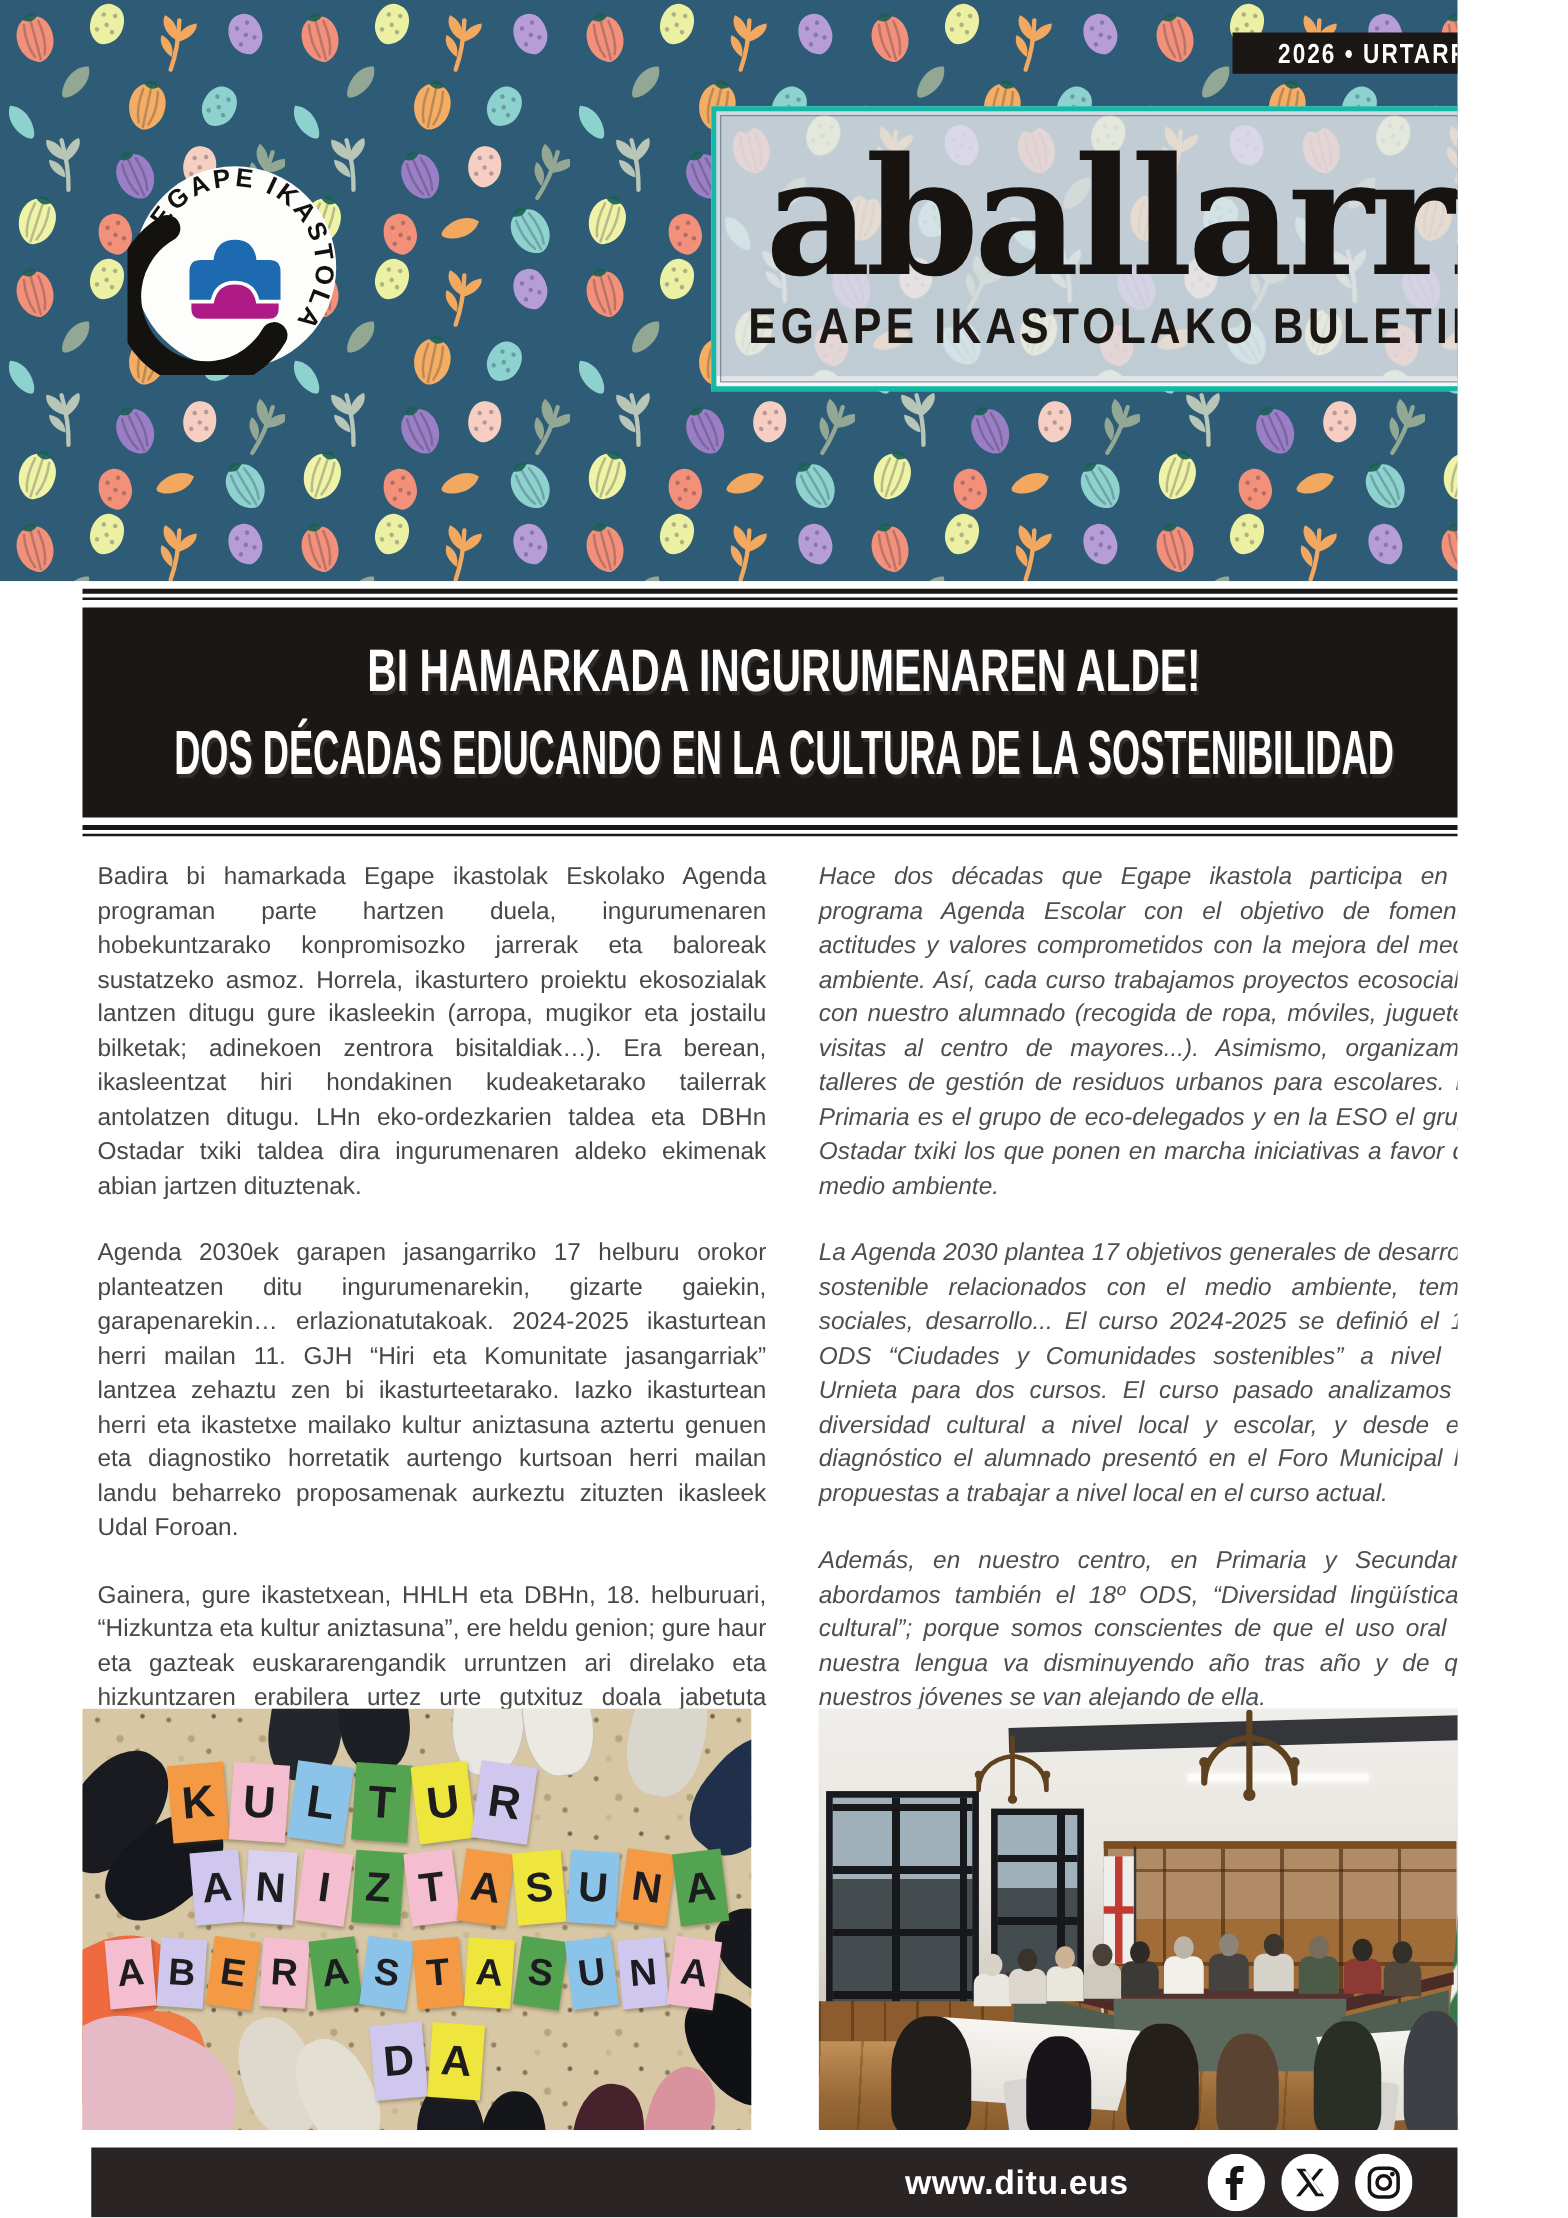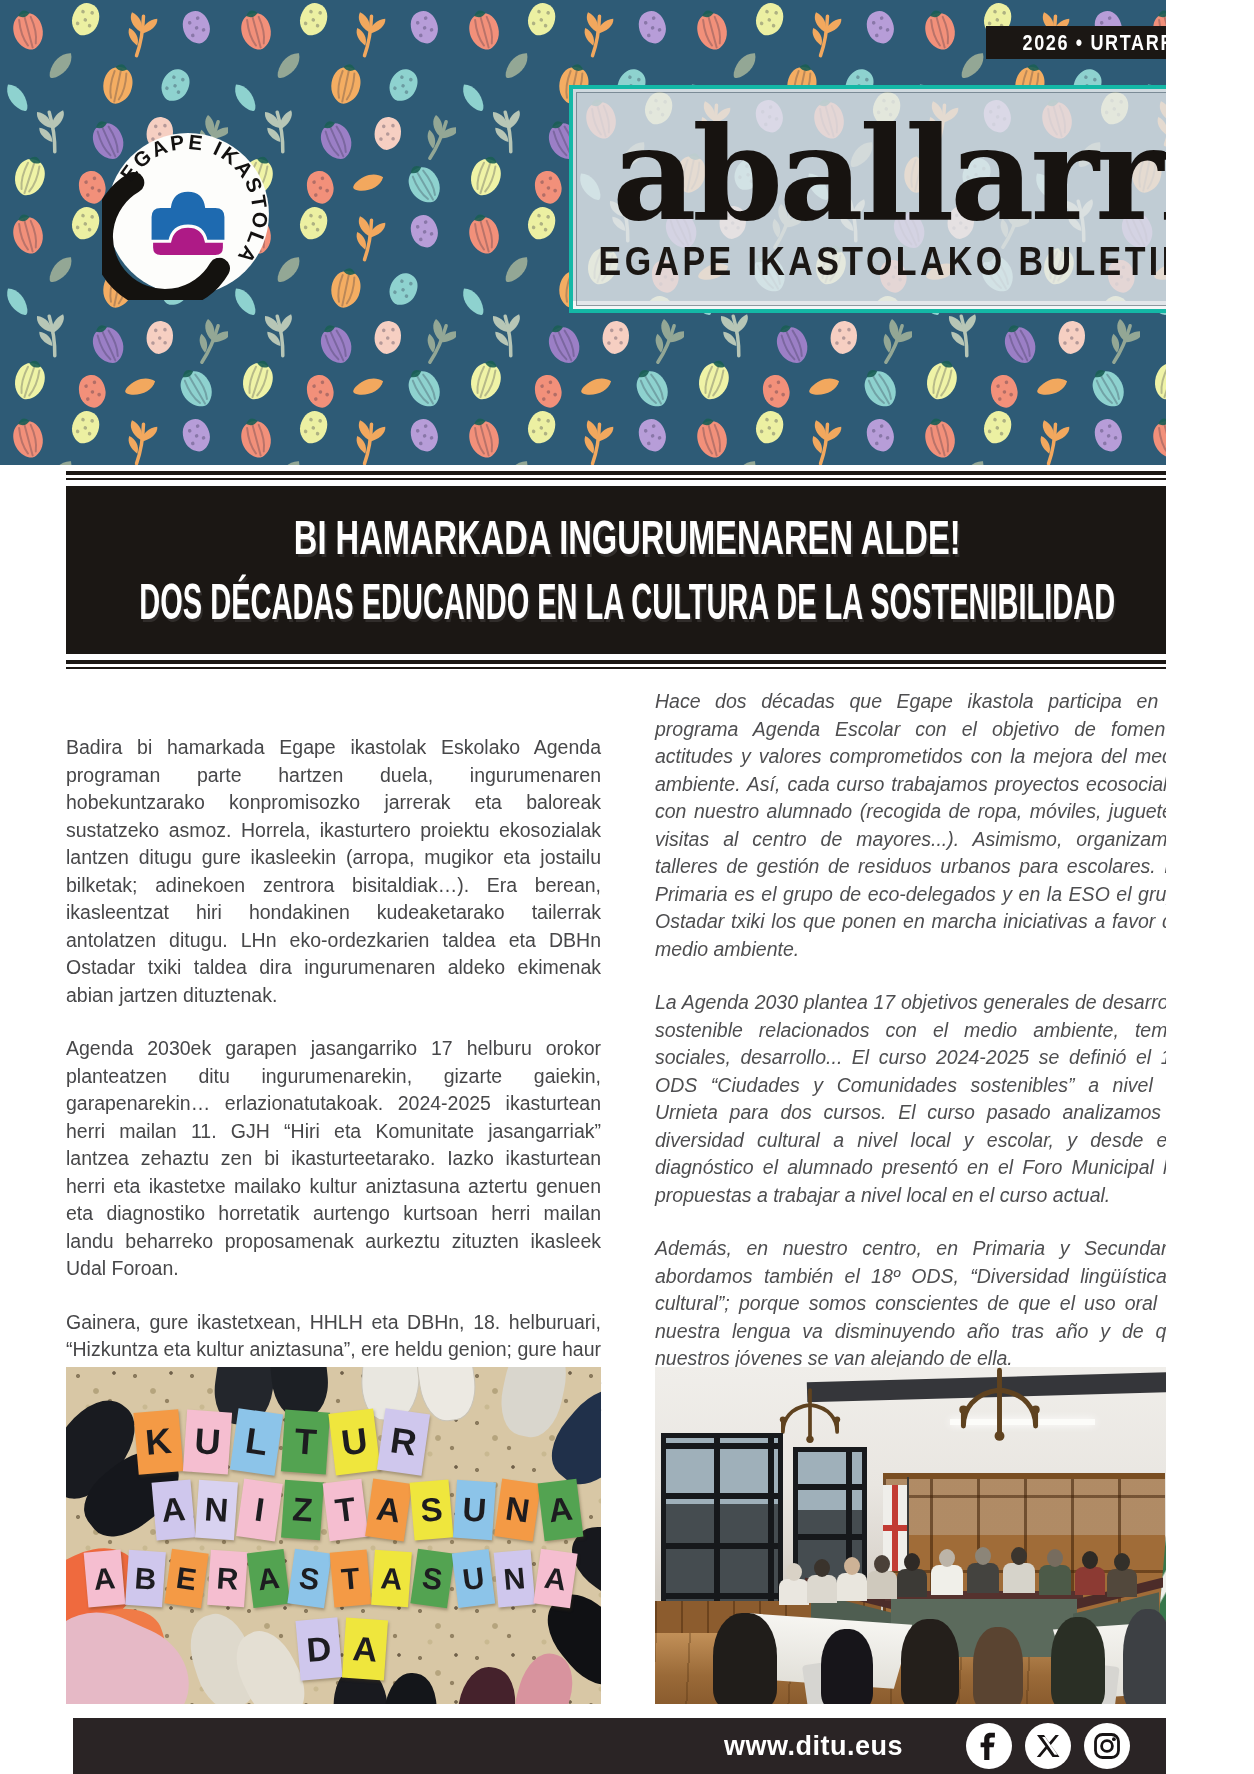--- a/index.html
+++ b/index.html
@@ -34,21 +34,21 @@
   .banner-box{margin:6px 0;height:168px;background:#1b1714;display:flex;flex-direction:column;
               align-items:center;justify-content:center;gap:8px;color:#fff;}
   .banner-line1{font-weight:bold;font-size:48px;}
   .banner-line1 .cond{--sx:.68;text-shadow:3px 3px 0 rgba(150,150,150,.18);}
   .banner-line2{font-weight:bold;font-size:50px;}
   .banner-line2 .cond{--sx:.58;text-shadow:3px 3px 0 rgba(150,150,150,.18);}
 
   
   .columns{position:absolute;left:66px;top:688px;width:1122px;}
   .col{position:absolute;top:0;}
-  .col.basque{left:0;width:535px;margin-top:46px;}
+  .col.basque{left:12px;width:535px;}
   .col.spanish{left:589px;width:533px;}
   .col p{margin:0 0 26px;font-size:19.5px;line-height:27.5px;text-align:justify;color:#474749;}
   .col.spanish p{font-style:italic;color:#4e4e50;}
 
   
   .photo{position:absolute;top:1367px;height:337px;margin:0;overflow:hidden;}
   .photo-left{left:66px;width:535px;
      background:#d8c7a5;
      background-image:
        radial-gradient(circle at 12px 9px, #8a7a5d 1.6px, transparent 2.4px),

